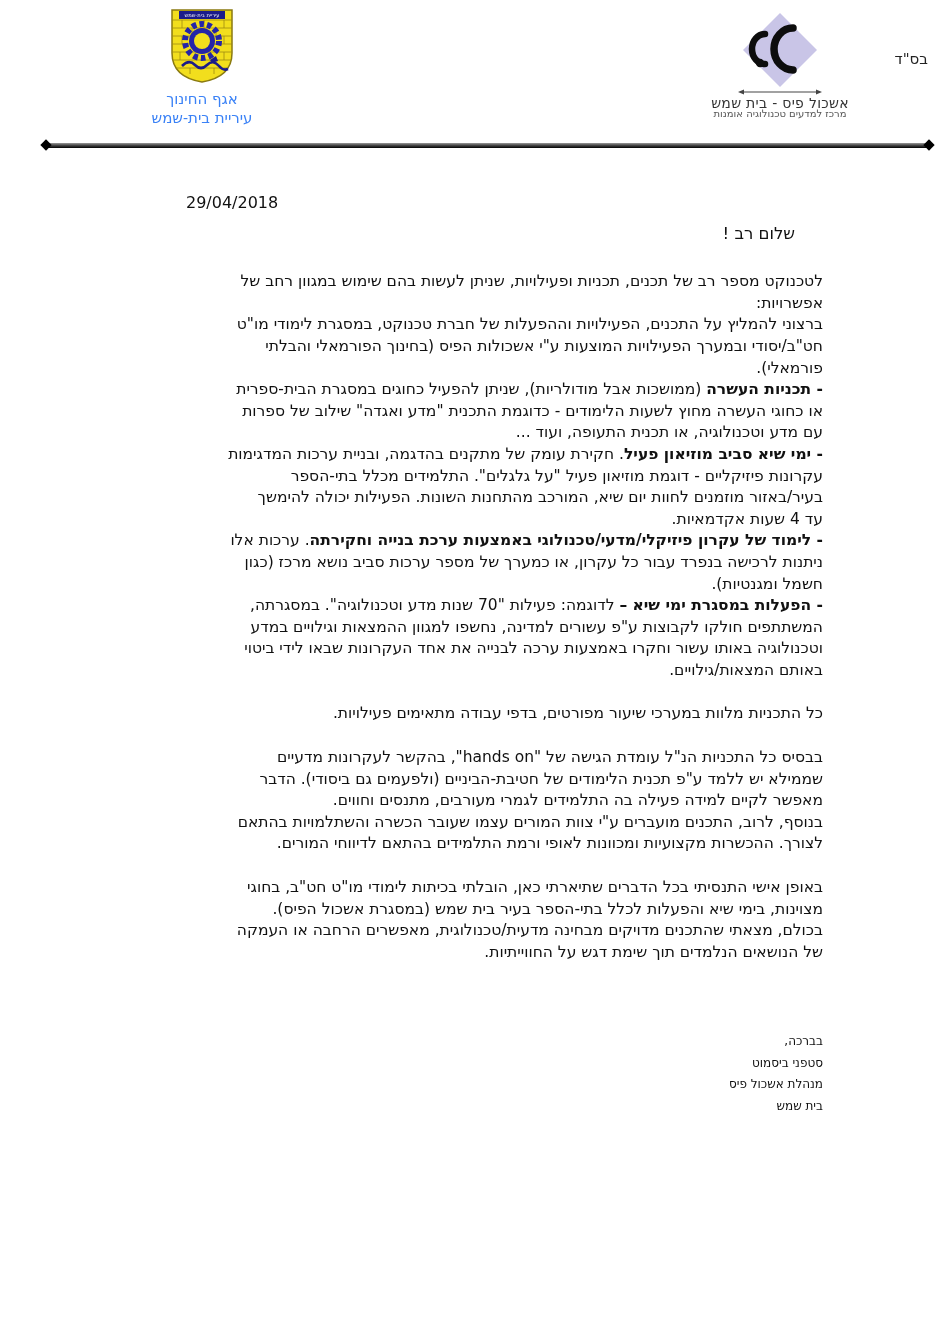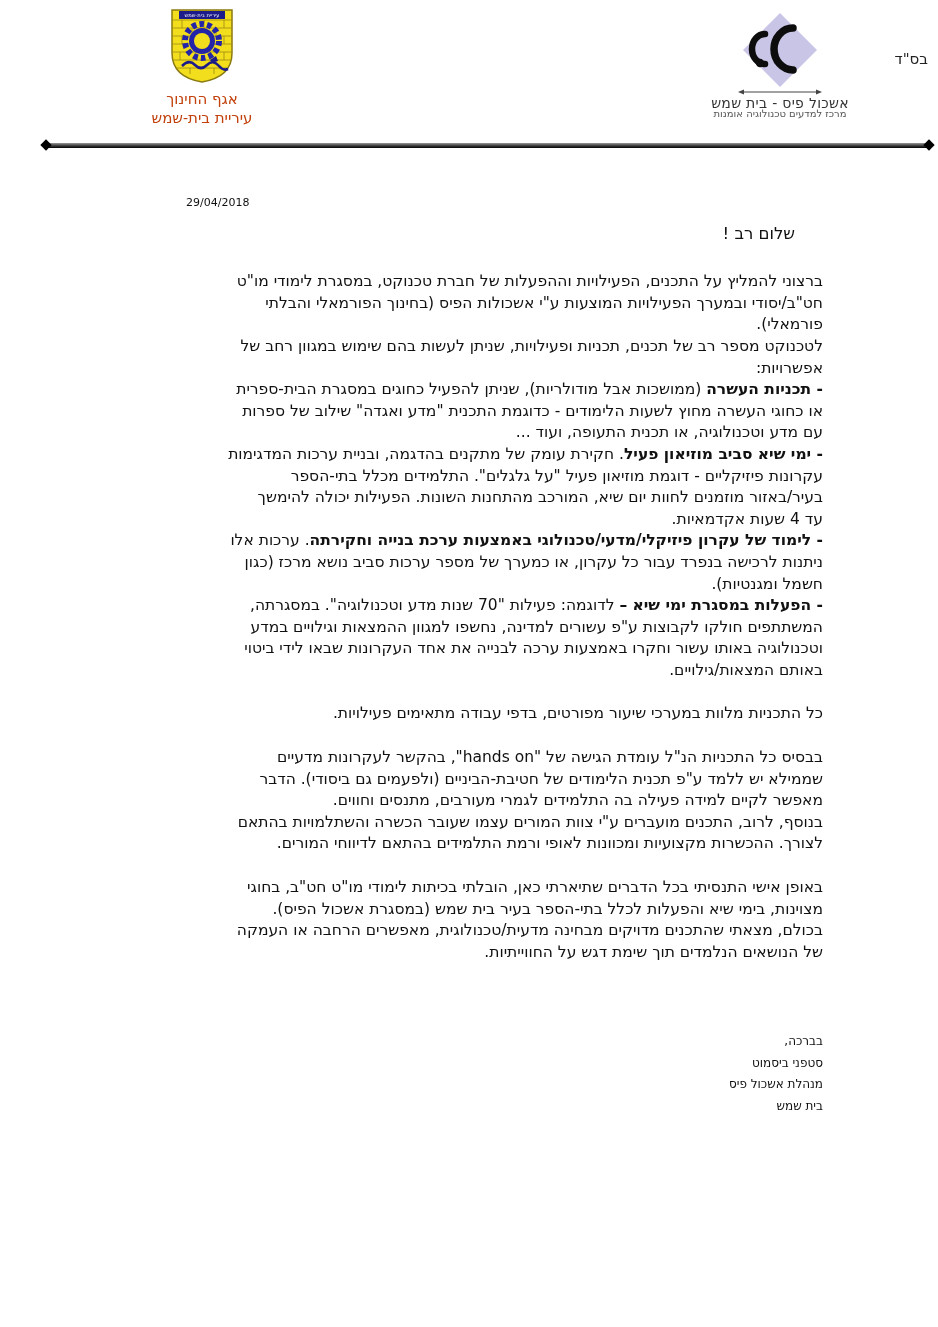--- a/index.html
+++ b/index.html
@@ -20,21 +20,21 @@
     font-size:15px;color:#222;
   }
   .muni{
     position:absolute;top:8px;left:132px;width:140px;
     text-align:center;
   }
   .muni svg{display:block;margin:0 auto;}
   .muni-caption{
     margin-top:6px;
     font-family:"DejaVu Serif","DejaVu Sans",serif;
-    font-size:15px;line-height:19px;color:#c2410c;
+    font-size:15px;line-height:19px;color:#3b82f6;
   }
   .pais{
     position:absolute;top:12px;left:700px;width:160px;
     text-align:center;
   }
   .pais svg{display:block;margin:0 auto;}
   .pais-name{font-size:14px;line-height:11px;color:#333;letter-spacing:.3px;}
   .pais-sub{font-size:10px;line-height:9px;color:#555;}
   .header-divider{
     position:absolute;top:143px;left:45px;width:885px;height:5px;
@@ -45,21 +45,21 @@
     transform:rotate(45deg);
   }
   .header-divider .dia.left{left:-3px;}
   .header-divider .dia.right{right:-3px;}
   
   .letter{
     position:absolute;top:192px;left:115px;width:708px;
     direction:rtl;text-align:right;
     font-size:15.5px;line-height:21.6px;
   }
-  .date-line{text-align:left;padding-left:71px;font-size:11px;margin-bottom:9px;}
+  .date-line{text-align:left;padding-left:71px;font-size:16px;margin-bottom:9px;}
   .greeting{padding-left:0;padding-right:28px;font-size:16.5px;margin-bottom:27px;}
   .title{
     text-align:center;font-weight:bold;font-size:19px;
     text-decoration:underline;
     margin-bottom:17px;
   }
   .para{white-space:pre-line;}
   .para.gap{margin-top:22px;}
   .para b{font-weight:bold;text-align:right;}
   .sig-pos{width:175px;margin-top:68px;margin-right:0;margin-left:533px;text-align:right;font-size:12px;line-height:21.5px;}
@@ -136,25 +136,25 @@
   <div class="header-divider">
     <span class="dia left"></span>
     <span class="dia right"></span>
   </div>
 
   <div class="letter">
     <div class="date-line">29/04/2018</div>
     <div class="greeting">שלום רב !</div>
 
     <div id="body-container">
+        <div class="para"><span>לטכנוקט מספר רב של תכנים, תכניות ופעילויות, שניתן לעשות בהם שימוש במגוון רחב של
+אפשרויות:</span></div>
         <div class="para"><span>ברצוני להמליץ על התכנים, הפעילויות וההפעלות של חברת טכנוקט, במסגרת לימודי מו"ט
 חט"ב/יסודי ובמערך הפעילויות המוצעות ע"י אשכולות הפיס (בחינוך הפורמאלי והבלתי
 פורמאלי).</span></div>
-        <div class="para"><span>לטכנוקט מספר רב של תכנים, תכניות ופעילויות, שניתן לעשות בהם שימוש במגוון רחב של
-אפשרויות:</span></div>
         <div class="para"><b>- תכניות העשרה</b><span> (ממושכות אבל מודולריות), שניתן להפעיל כחוגים במסגרת הבית-ספרית
 או כחוגי העשרה מחוץ לשעות הלימודים - כדוגמת התכנית "מדע ואגדה" שילוב של ספרות
 עם מדע וטכנולוגיה,  או תכנית התעופה, ועוד ...</span></div>
         <div class="para"><b>- ימי שיא סביב מוזיאון פעיל</b><span>. חקירת עומק של מתקנים בהדגמה, ובניית ערכות המדגימות
 עקרונות פיזיקליים - דוגמת מוזיאון פעיל "על גלגלים". התלמידים מכלל בתי-הספר
 בעיר/באזור מוזמנים לחוות יום שיא, המורכב מהתחנות השונות. הפעילות יכולה להימשך
 עד 4 שעות אקדמאיות.</span></div>
         <div class="para"><b>- לימוד של עקרון פיזיקלי/מדעי/טכנולוגי באמצעות ערכת בנייה וחקירתה</b><span>. ערכות אלו
 ניתנות לרכישה בנפרד עבור כל עקרון, או כמערך של מספר ערכות סביב נושא מרכז (כגון
 חשמל ומגנטיות).</span></div>

